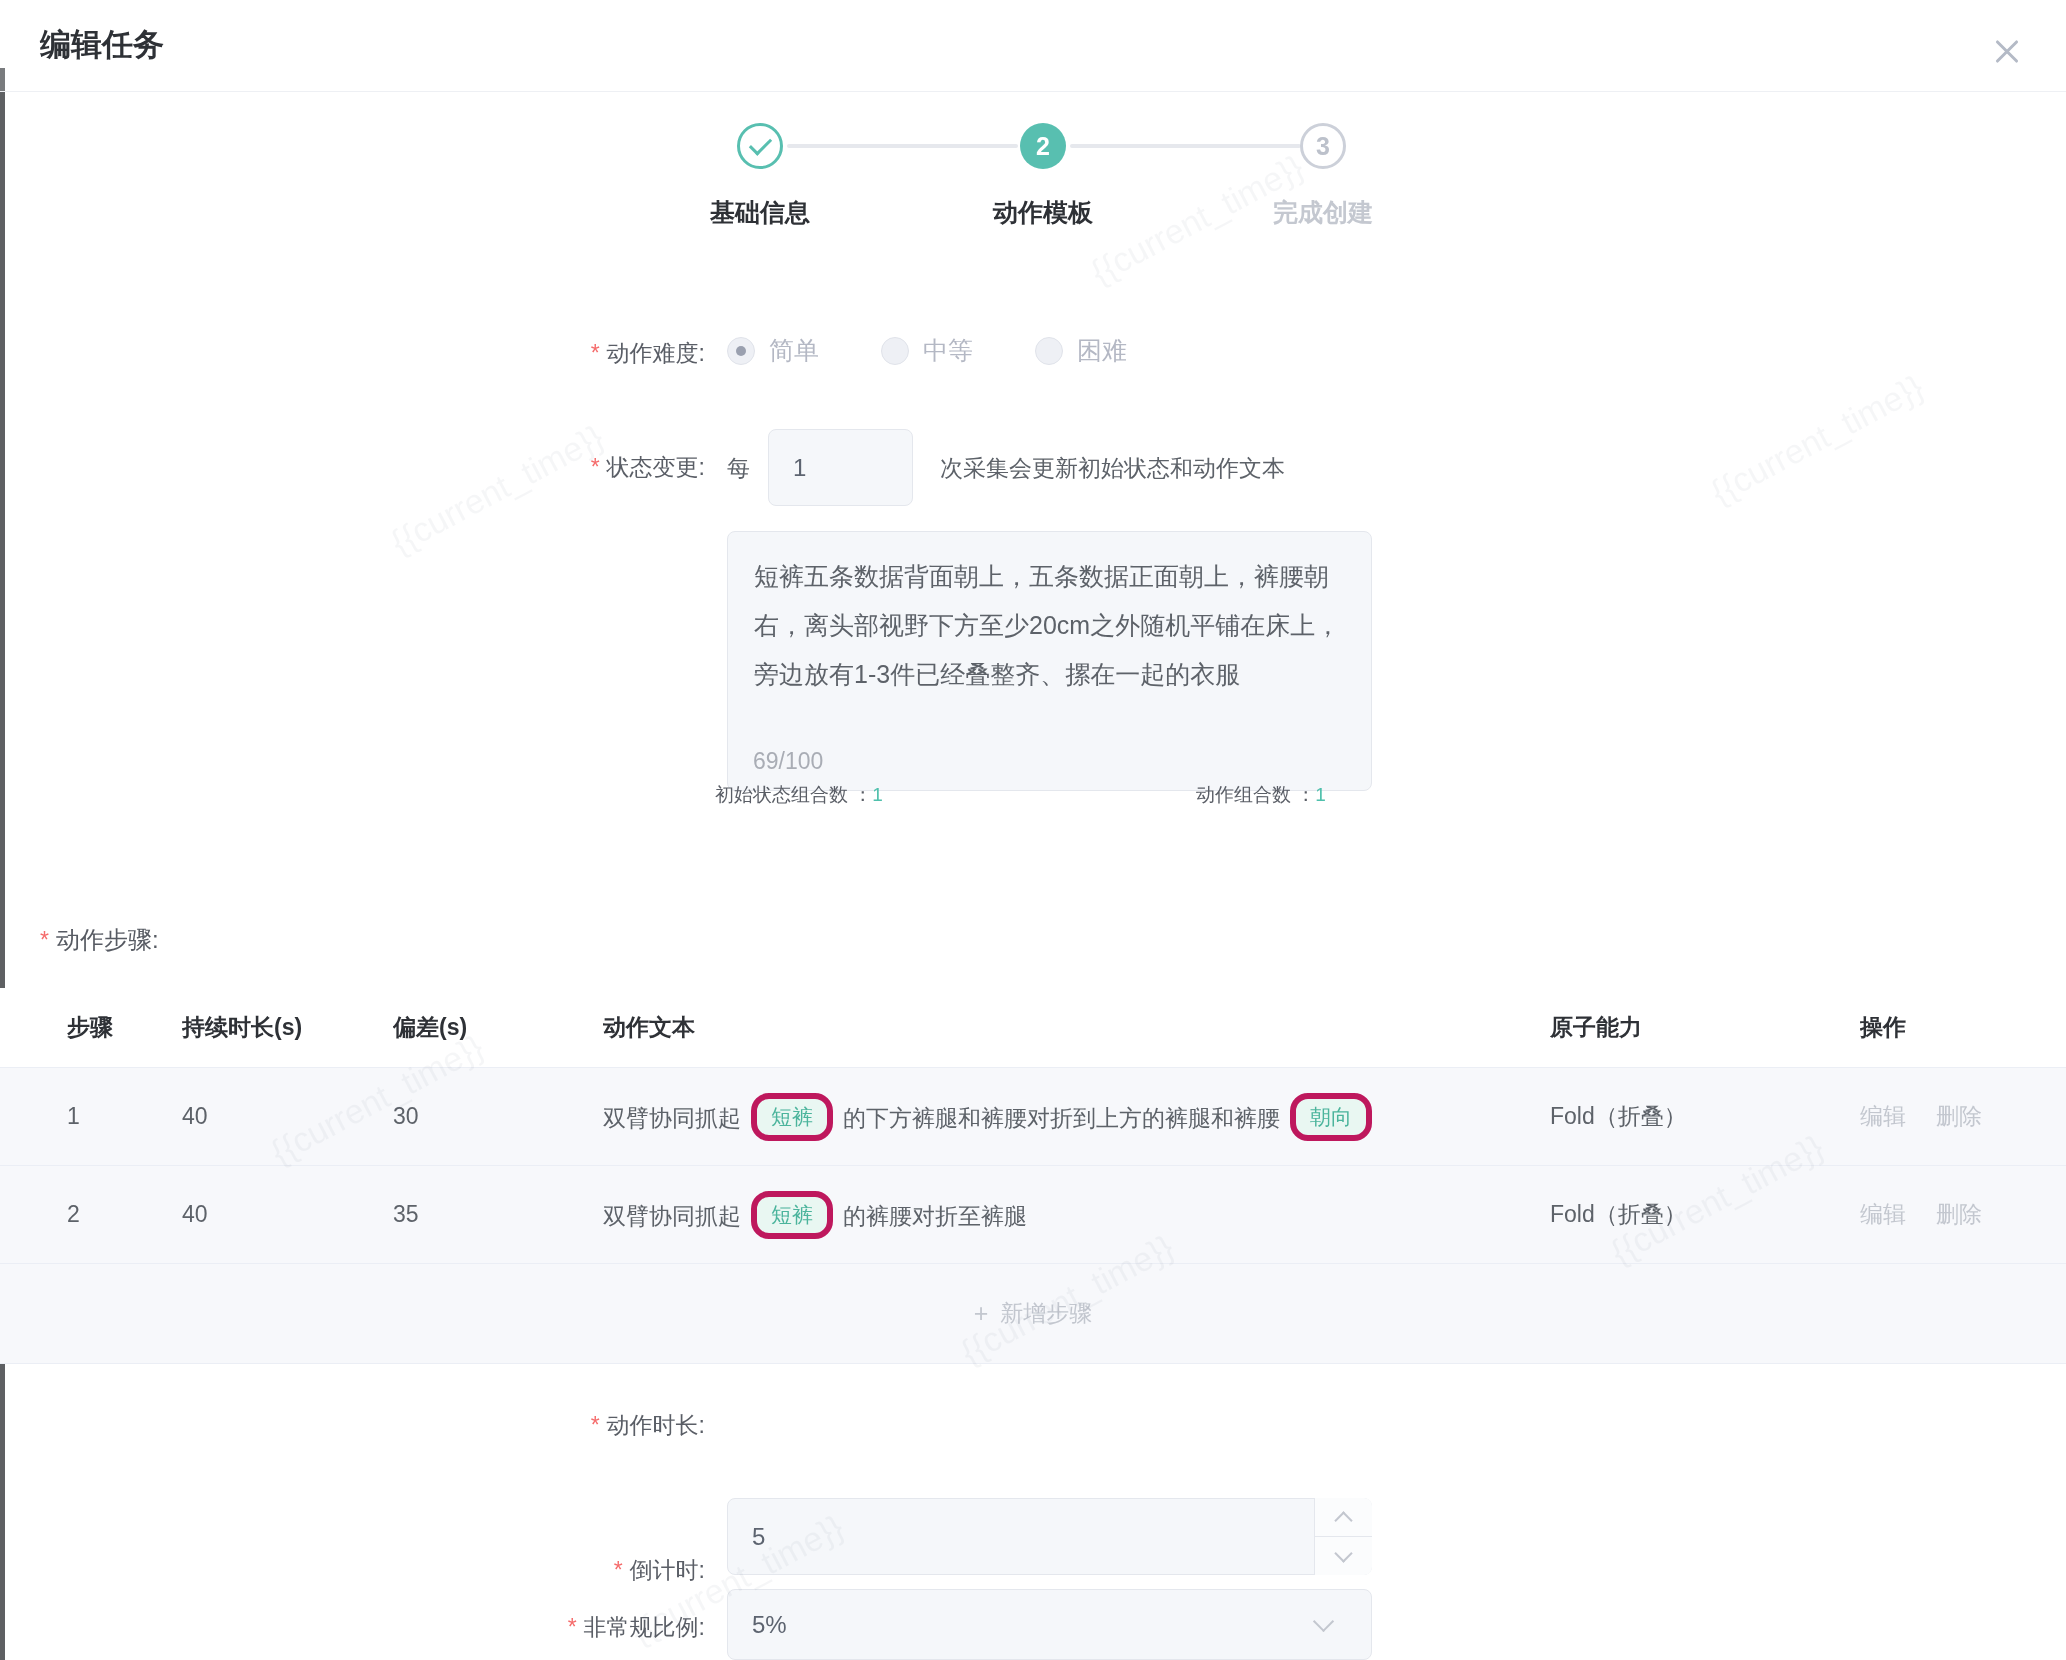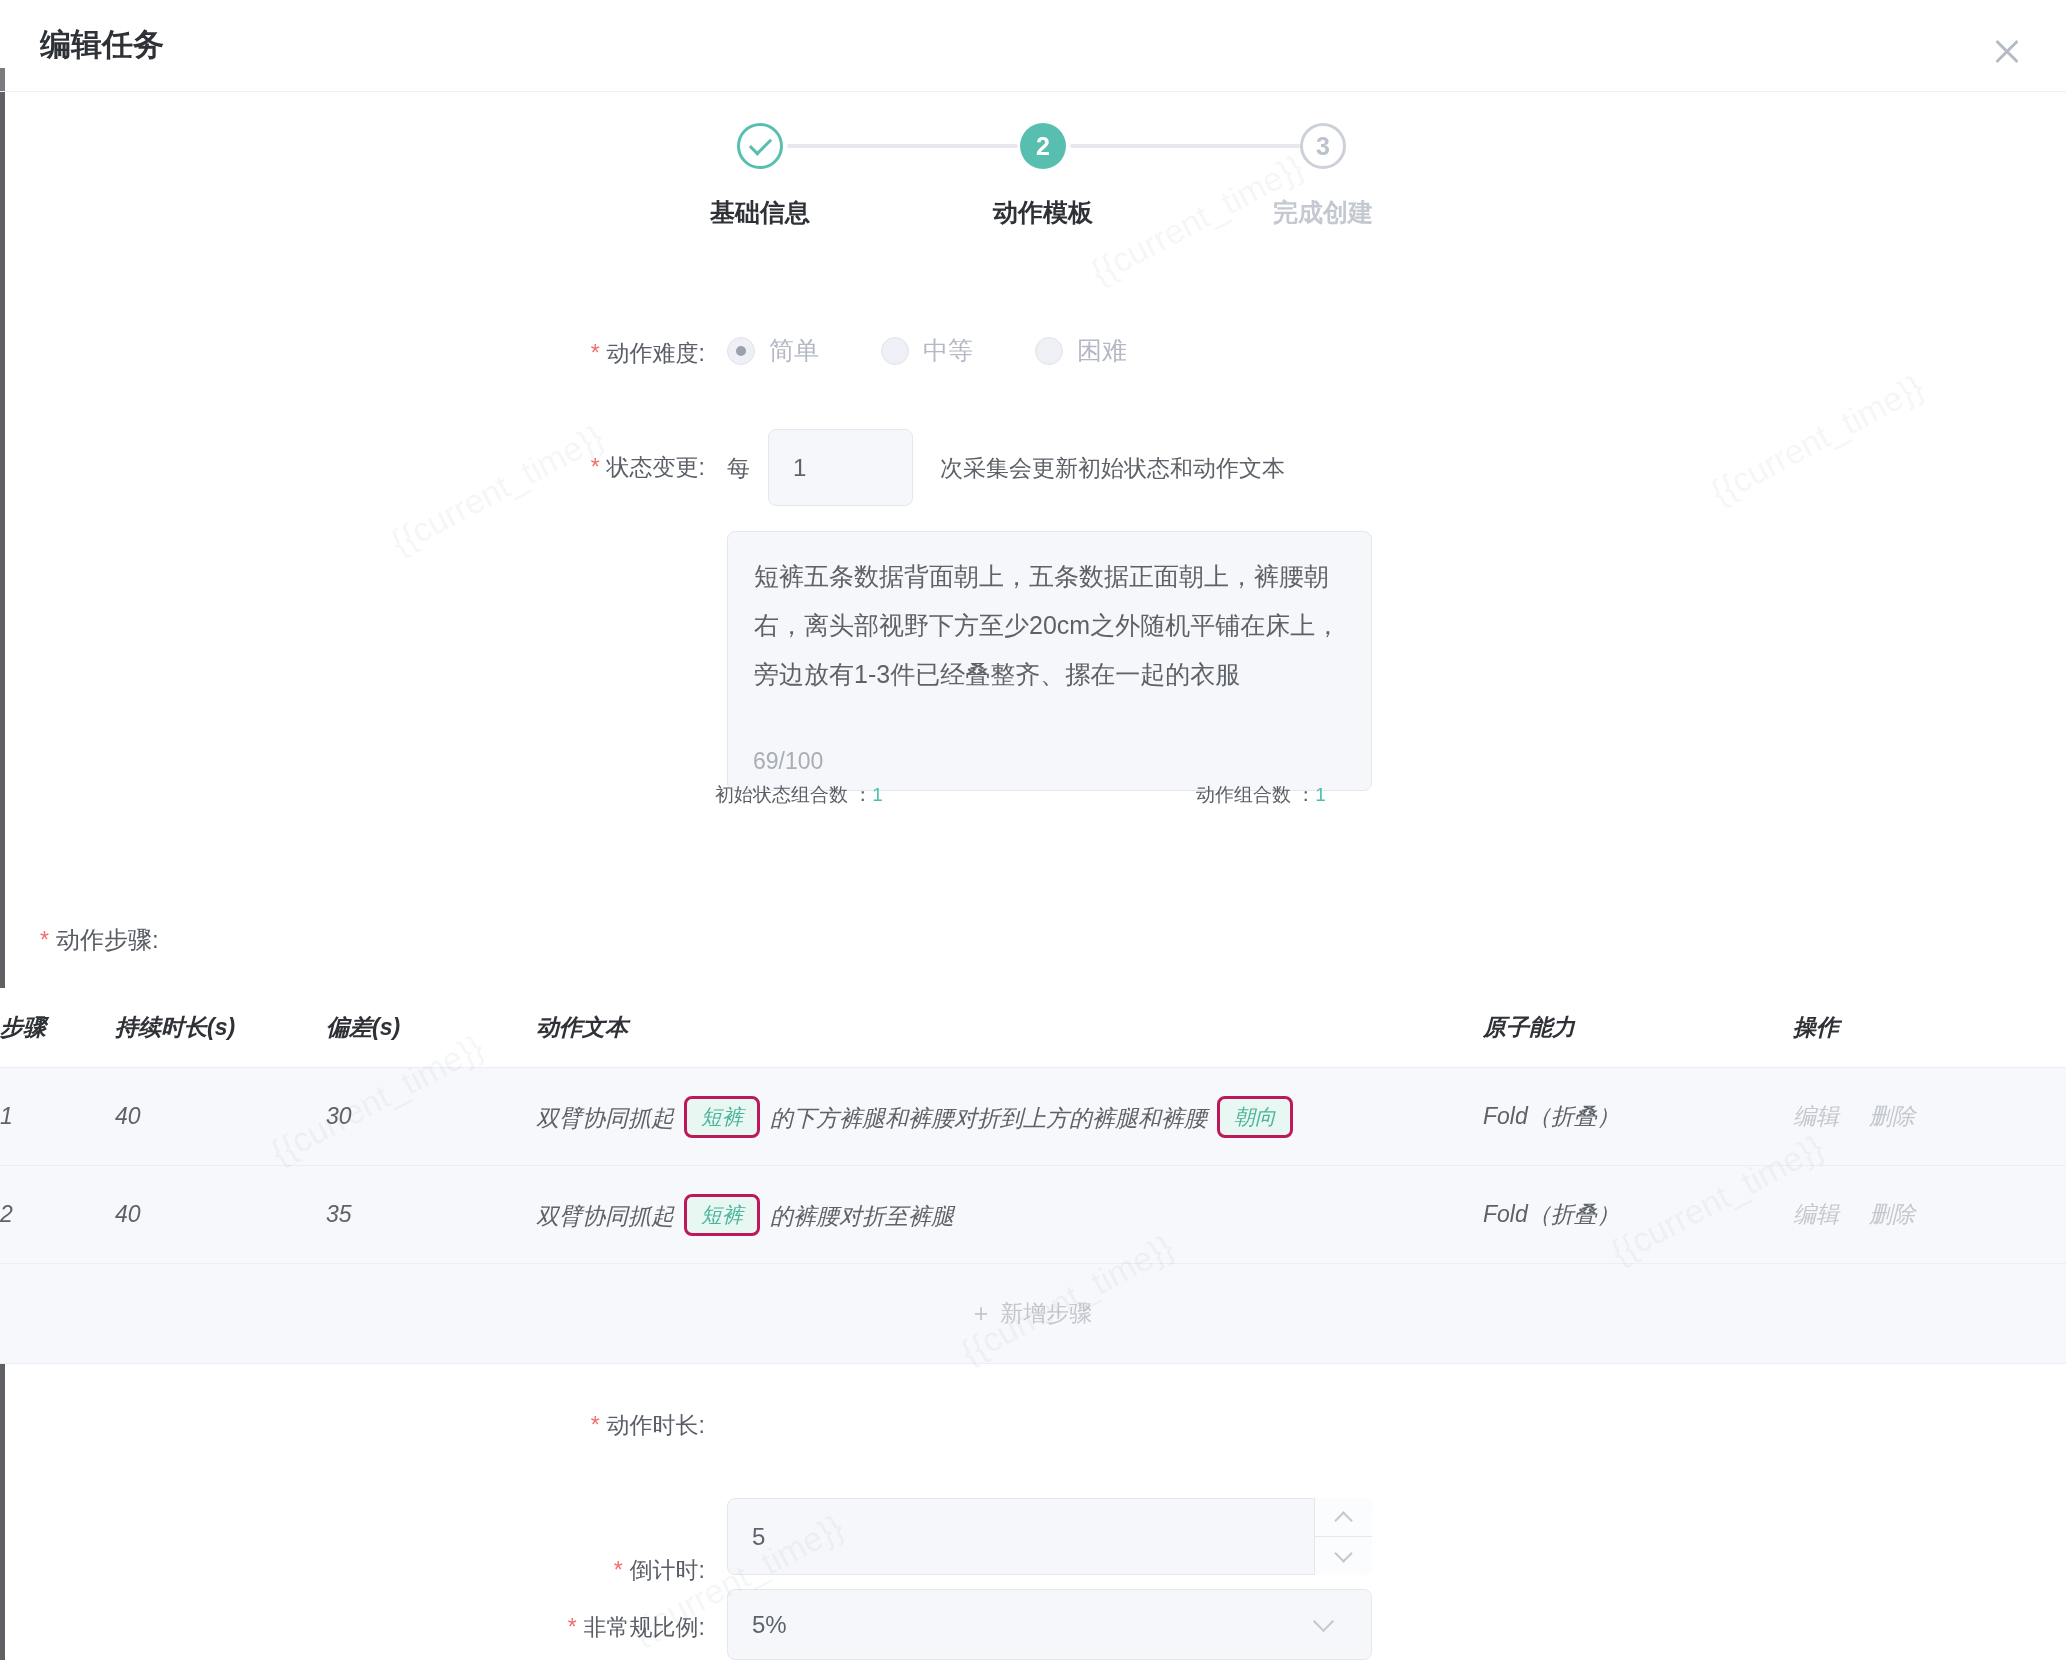--- a/index.html
+++ b/index.html
@@ -65,29 +65,29 @@
   .ta-counter{position:absolute;left:753px;top:748px;font-size:23px;color:#a9adb5;}
 
   .combo{position:absolute;top:782px;font-size:19px;color:#5a5e66;white-space:nowrap;}
   .combo .val{color:#4fc0ac;}
 
   .section-label{position:absolute;left:40px;top:924px;font-size:24px;color:#575b63;}
 
   
   .tbl{position:absolute;left:0;top:988px;width:2066px;}
   .tbl-grid{display:grid;grid-template-columns:115px 211px 210px 947px 310px auto;
-    align-items:center;box-sizing:border-box;font-style:italic;}
+    padding-left:67px;align-items:center;box-sizing:border-box;}
   .tbl-head{height:79px;background:#fff;font-size:23px;font-weight:700;color:#2e3136;}
   .tbl-row{height:98px;background:#f7f8fb;border-top:1px solid #ebeef5;font-size:23px;color:#5d6269;}
   .tbl-add{height:99px;background:#f7f8fb;border-top:1px solid #ebeef5;border-bottom:1px solid #ebeef5;
     display:flex;align-items:center;justify-content:center;font-size:23px;color:#c3c7cf;cursor:pointer;}
   .tbl-add .plus{margin-right:12px;font-size:25px;}
   .cell{white-space:nowrap;overflow:hidden;}
-  .tag{display:inline-block;padding:3px 14px;margin:0 10px;border-radius:8px;background:#e9f7f2;
-    border:3px solid #be185d;color:#4bb49c;font-size:21px;line-height:30px;vertical-align:2px;}
+  .tag{display:inline-block;padding:3px 14px;margin:0 10px;border-radius:18px;background:#e9f7f2;
+    border:6px solid #be185d;color:#4bb49c;font-size:21px;line-height:30px;vertical-align:2px;}
   .ops{display:flex;gap:30px;}
   .op-link{color:#c3c7cf;font-size:23px;cursor:pointer;}
 
   
   .spinner{position:absolute;left:1314px;top:1498px;width:58px;height:77px;box-sizing:border-box;
     border-left:1px solid #e4e7ed;display:flex;flex-direction:column;}
   .spin-btn{flex:1;background:#fbfcfd;display:flex;align-items:center;justify-content:center;cursor:pointer;}
   .spin-btn.up{border-bottom:1px solid #e4e7ed;border-top-right-radius:8px;}
   .spin-btn.down{border-bottom-right-radius:8px;}
   .chev{width:11px;height:11px;border-right:2.5px solid #c3c7cf;border-bottom:2.5px solid #c3c7cf;}

